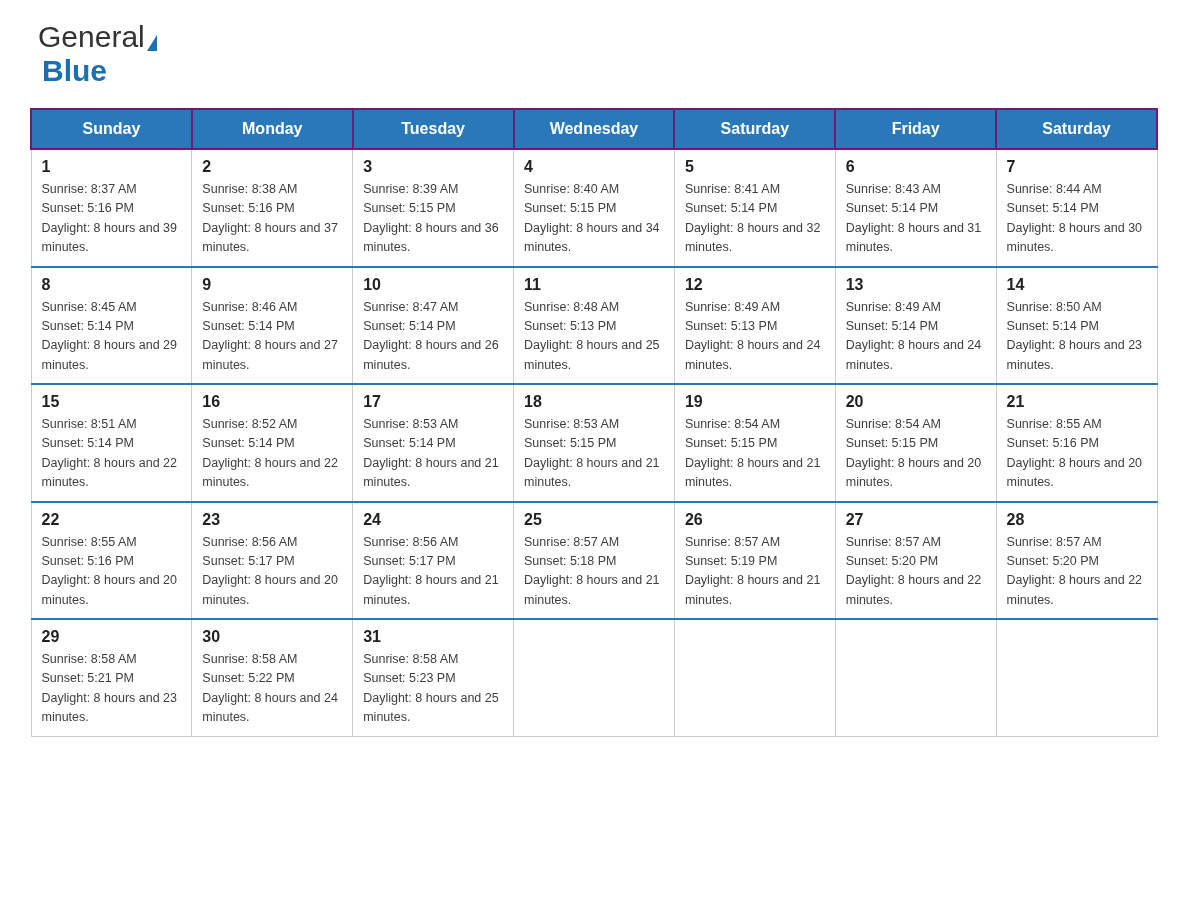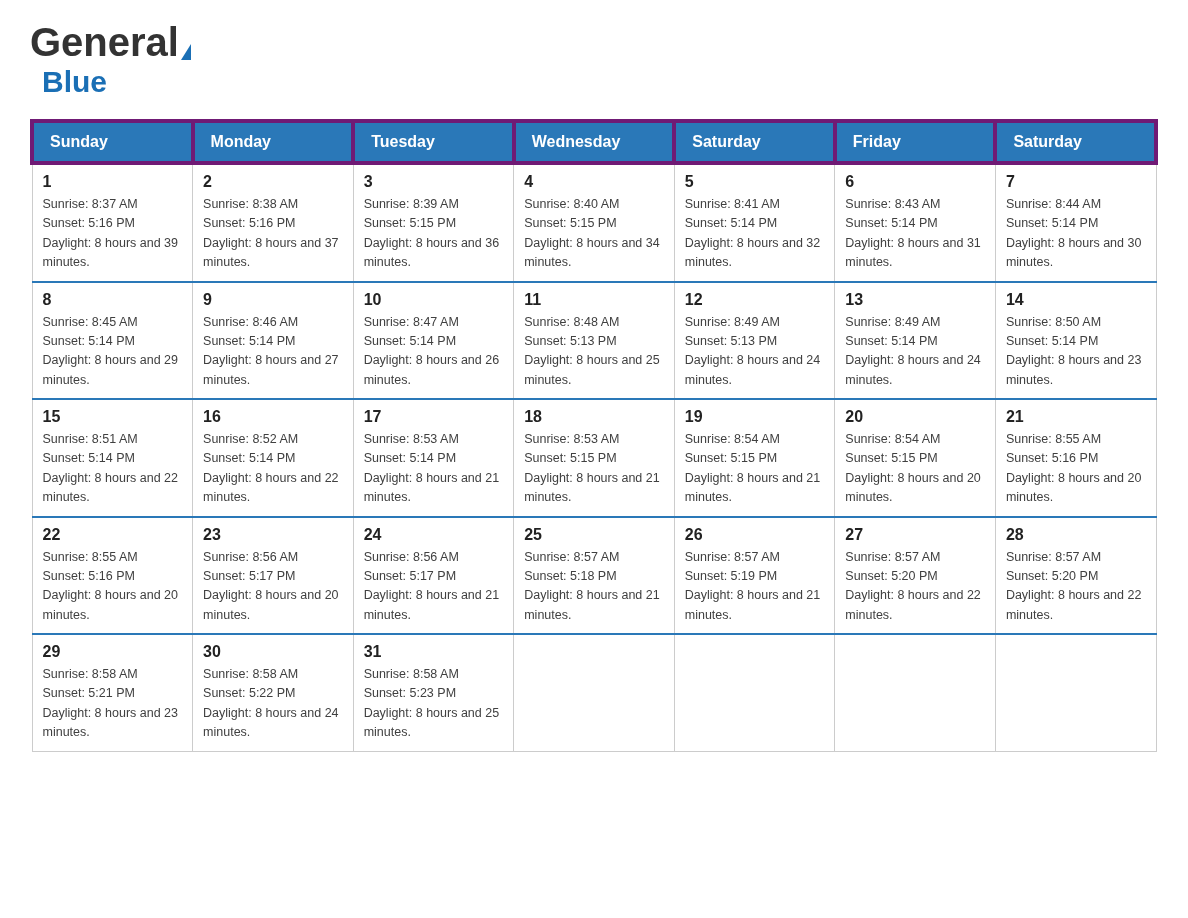--- a/index.html
+++ b/index.html
@@ -49,22 +49,22 @@
       width: 100%;
       border-collapse: collapse;
       border: 1px solid #999;
     }
     .calendar-table th {
       background-color: #2a78b8;
       color: #fff;
       font-size: 16px;
       font-weight: bold;
       padding: 10px 16px;
-      text-align: left;
-      border: 4px solid #701a75;
+      text-align: center;
+      border: 2px solid #701a75;
     }
     .calendar-table td {
       vertical-align: top;
       padding: 8px 10px;
       border: 1px solid #ccc;
       width: 14.28%;
       min-height: 100px;
     }
     .day-num {
       font-size: 16px;
@@ -87,21 +87,21 @@
     .week-row td {
       border-top: 2px solid #2a78b8;
     }
   </style>
 </head>
 <body>
 
 <div class="header">
   <div class="logo">
     <div>
-      <span style="font-size:40px;font-weight:bold;color:#333;">General</span><span class="logo-triangle"></span>
+      <span style="font-size:30px;font-weight:normal;color:#333;margin-left:8px;">General</span><span class="logo-triangle"></span>
     </div>
     <div>
       <span style="font-size:30px;font-weight:bold;color:#1a6fb5;margin-left:12px;">Blue</span>
     </div>
   </div>
   <div class="title-section">
     <div class="month-title"></div>
     <div class="location-title"></div>
   </div>
 </div>

